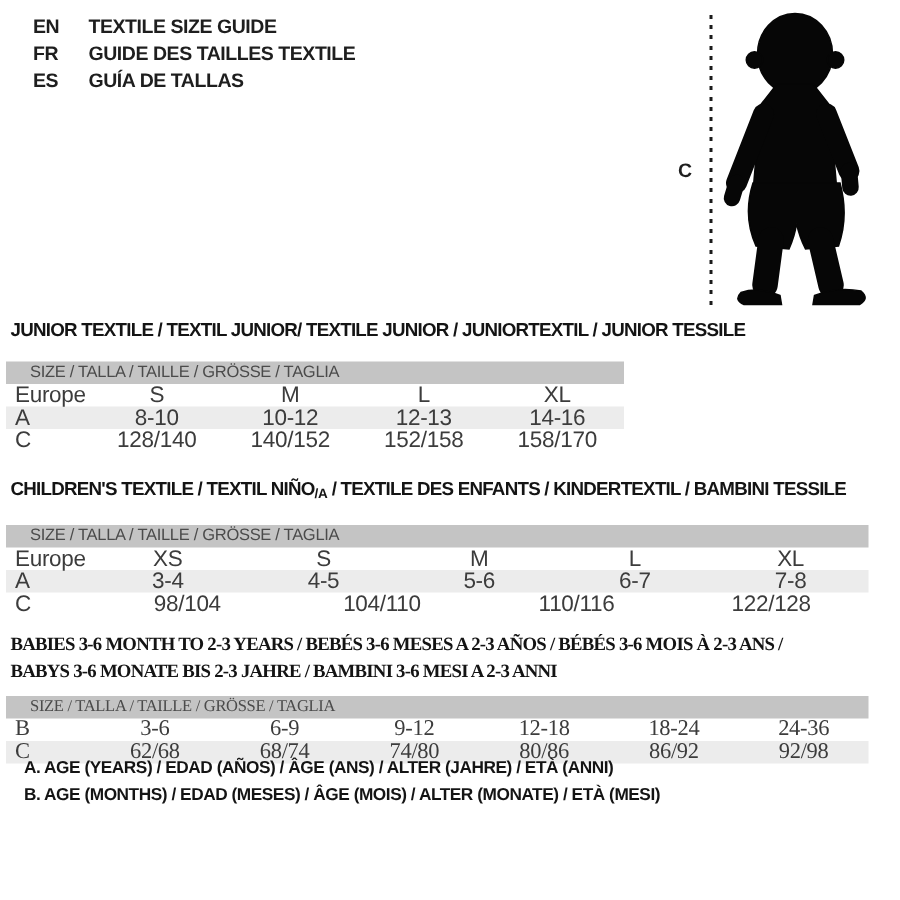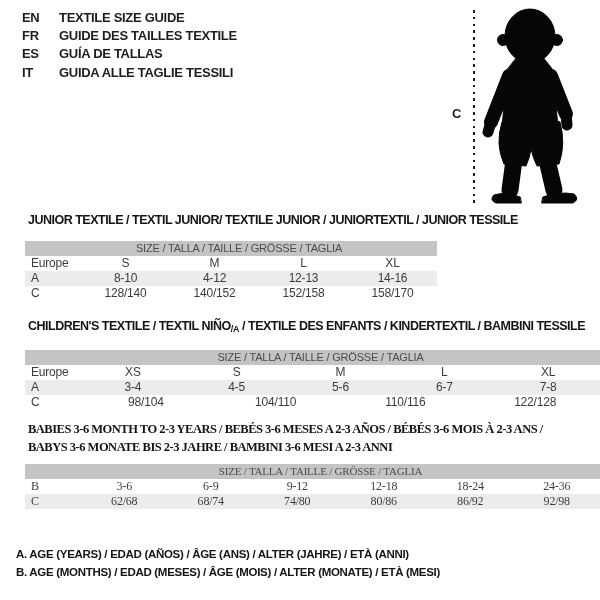--- a/index.html
+++ b/index.html
@@ -11,62 +11,58 @@
   .lang-row{display:flex;font-weight:700;font-size:13px;line-height:18.2px;letter-spacing:-0.3px;}
   .lang-code{width:37px;}
 
   
   .measure-line{position:absolute;left:473px;top:10px;width:2.4px;height:197px;
       background:repeating-linear-gradient(to bottom,#1b1b1b 0 2.6px,transparent 2.6px 6.8px);}
   .c-label{position:absolute;left:452px;top:106px;font-weight:700;font-size:13px;}
   .baby{position:absolute;left:480px;top:6px;}
 
   
-  .section{position:absolute;left:25px;}
+  .section{position:absolute;left:4px;}
   .sec-junior{top:211px;width:412px;}
   .sec-children{top:317px;width:575px;}
   .sec-babies{top:420px;width:575px;font-family:Liberation Serif, serif;}
   .sec-heading{font-weight:700;font-size:12.5px;letter-spacing:-0.5px;line-height:18px;
       margin-left:3px;white-space:nowrap;color:#141414;}
   .sub{font-size:9px;vertical-align:-2px;letter-spacing:-0.3px;}
 
   .size-table{margin-top:12px;width:100%;}
   .sec-babies .size-table{margin-top:8px;}
   .size-bar{height:15px;line-height:15.5px;background:#c4c4c4;color:#4b4b4b;font-size:11px;
-      padding-left:16px;letter-spacing:-0.2px;text-align:center;}
-  .trow{display:flex;height:15px;line-height:15px;font-size:12px;color:#3c3c3c;letter-spacing:-0.2px;}
+      padding-left:16px;letter-spacing:-0.2px;}
+  .trow{display:flex;height:15px;line-height:15px;font-size:15px;color:#3c3c3c;letter-spacing:-0.2px;}
   .trow.shaded{background:#ececec;}
   .tlabel{width:56px;padding-left:6px;box-sizing:border-box;}
   .tcell{flex:1;text-align:center;}
 
   
-  .legend{position:absolute;left:16px;top:546px;font-weight:700;font-size:11.5px;
+  .legend{position:absolute;left:16px;top:504px;font-weight:700;font-size:11.5px;
       line-height:17.6px;letter-spacing:-0.3px;white-space:nowrap;color:#141414;}
 </style>
 </head>
 <body>
 
 <div class="page">
 
   <div class="lang-block" id="lang-block">
       <div class="lang-row">
         <span class="lang-code">EN</span>
         <span class="lang-title">TEXTILE SIZE GUIDE</span>
       </div>
       <div class="lang-row">
         <span class="lang-code">FR</span>
         <span class="lang-title">GUIDE DES TAILLES TEXTILE</span>
       </div>
       <div class="lang-row">
         <span class="lang-code">ES</span>
         <span class="lang-title">GUÍA DE TALLAS</span>
-      </div>
-      <div class="lang-row">
-        <span class="lang-code">IT</span>
-        <span class="lang-title">GUIDA ALLE TAGLIE TESSILI</span>
       </div>
     </div>
 
   <div class="measure-line"></div>
   <div class="c-label">C</div>
 
   <svg class="baby" viewBox="0 0 112 200" width="112" height="200" aria-hidden="true">
     <g fill="#060606" stroke="#060606" stroke-linecap="round">
       <ellipse cx="50" cy="30" rx="25" ry="27"></ellipse>
       <circle cx="23" cy="34" r="5.5"></circle>
@@ -94,21 +90,21 @@
           <div class="trow">
             <span class="tlabel">Europe</span>
             <span class="tcell">S</span>
             <span class="tcell">M</span>
             <span class="tcell">L</span>
             <span class="tcell">XL</span>
           </div>
           <div class="trow shaded">
             <span class="tlabel">A</span>
             <span class="tcell">8-10</span>
-            <span class="tcell">4-12</span>
+            <span class="tcell">10-12</span>
             <span class="tcell">12-13</span>
             <span class="tcell">14-16</span>
           </div>
           <div class="trow">
             <span class="tlabel">C</span>
             <span class="tcell">128/140</span>
             <span class="tcell">140/152</span>
             <span class="tcell">152/158</span>
             <span class="tcell">158/170</span>
           </div>

